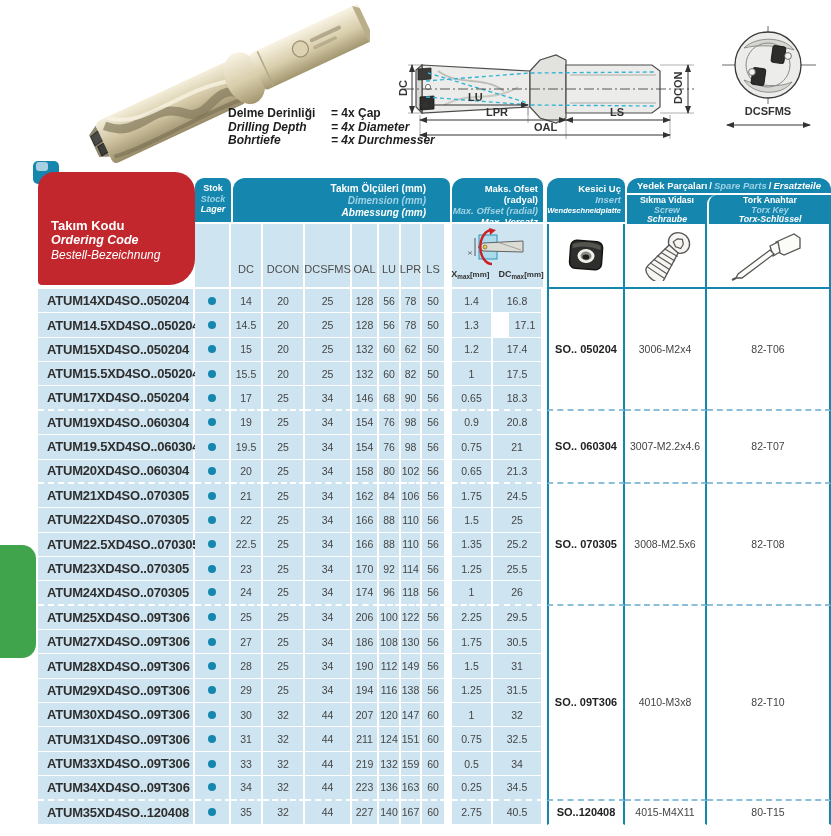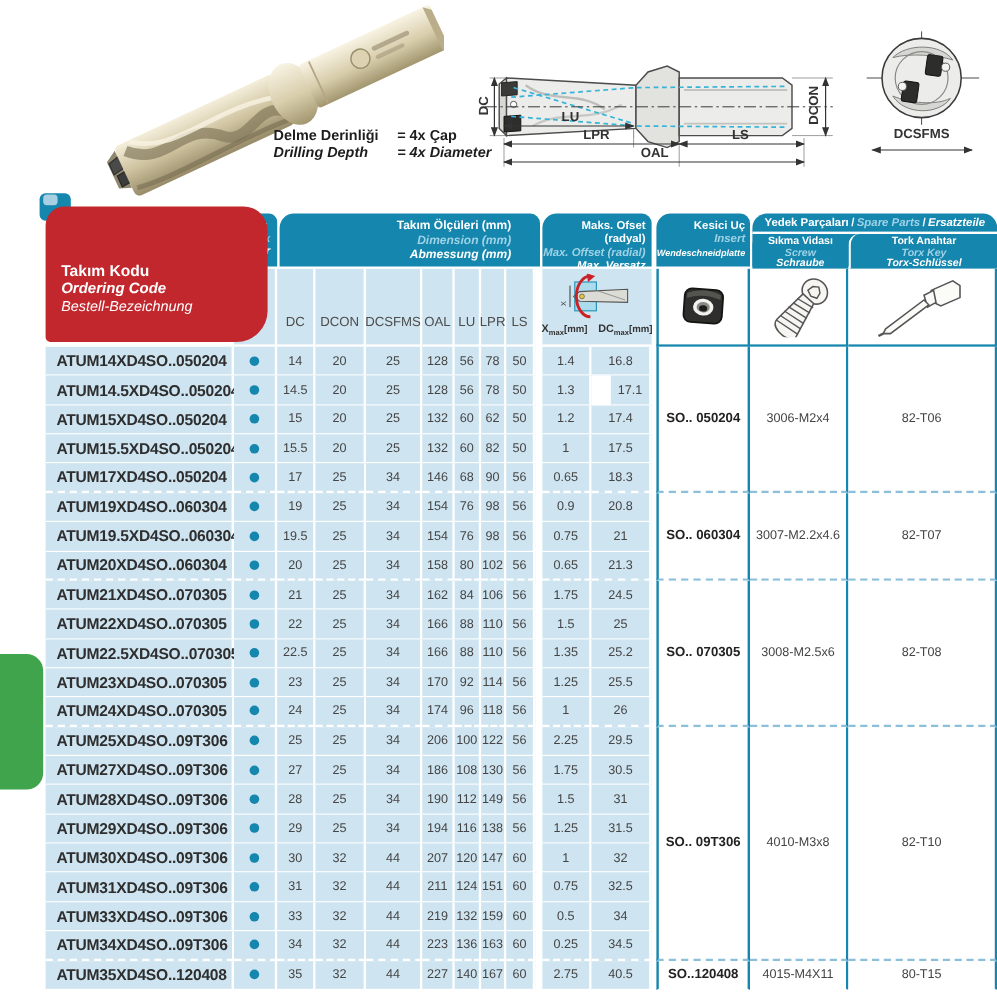--- a/index.html
+++ b/index.html
@@ -36,21 +36,21 @@
   .seg-insert .l3{font-size:7.6px;}
   .seg-spare{left:589px;width:204px;border-radius:12px 12px 0 0;}
   .spare-strip{height:13px;text-align:center;font-size:9.5px;padding-top:2px;}
   .sps{color:#fff;margin:0 2px;font-weight:700;}
   .spare-boxes{display:flex;height:29px;border-top:2px solid #fff;}
   .spare-box{flex:0 0 auto;background:#1586ad;text-align:center;font-size:8.8px;line-height:9.6px;
              padding-top:1px;border-top-left-radius:9px;box-sizing:border-box;}
   .spare-box.screw{width:80px;}
   .spare-box.torx{width:124px;border-left:2px solid #fff;}
   
-  .redbox{position:absolute;left:38px;top:172px;width:185px;height:113px;background:#c1272d;
+  .redbox{position:absolute;left:38px;top:172px;width:157px;height:113px;background:#c1272d;
           border-radius:16px 20px 26px 4px;z-index:3;color:#fff;box-sizing:border-box;
           padding:46px 0 0 13px;line-height:15px;}
   .redbox .r1{font-size:13px;font-weight:700;}
   .redbox .r2{font-size:12.5px;font-weight:700;font-style:italic;}
   .redbox .r3{font-size:12px;font-style:italic;}
   
   .tgrid{position:absolute;left:38px;top:224px;display:grid;z-index:2;
          grid-template-columns:157px 36px 32px 42px 47px 27px 22px 21px 24px 6px 41px 50px 4px 78px 82px 124px;
          grid-template-rows:65px;grid-auto-rows:24.36px;}
   .bc{box-sizing:border-box;font-size:10.5px;}
@@ -119,20 +119,24 @@
 
   <div class="depth-note" id="depth-note">
       <div class="note-row">
         <span class="nl">Delme Derinliği</span>
         <span class="nv">= 4x Çap</span>
       </div>
       <div class="note-row it">
         <span class="nl">Drilling Depth</span>
         <span class="nv">= 4x Diameter</span>
       </div>
+      <div class="note-row it">
+        <span class="nl">Bohrtiefe</span>
+        <span class="nv">= 4x Durchmesser</span>
+      </div>
     </div>
 
   <svg class="side-svg" width="300" height="145" viewBox="0 0 300 145">
     <defs>
       <marker id="arr" markerWidth="8" markerHeight="6" refX="7" refY="3" orient="auto">
         <polygon points="0,0 8,3 0,6" fill="#333"></polygon>
       </marker>
       <marker id="arrS" markerWidth="8" markerHeight="6" refX="1" refY="3" orient="auto">
         <polygon points="8,0 0,3 8,6" fill="#333"></polygon>
       </marker>

